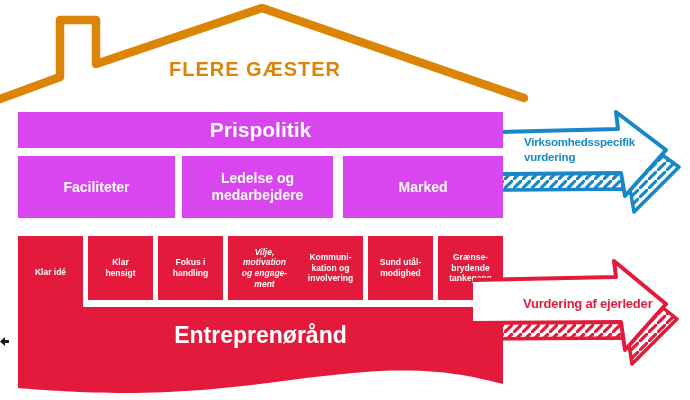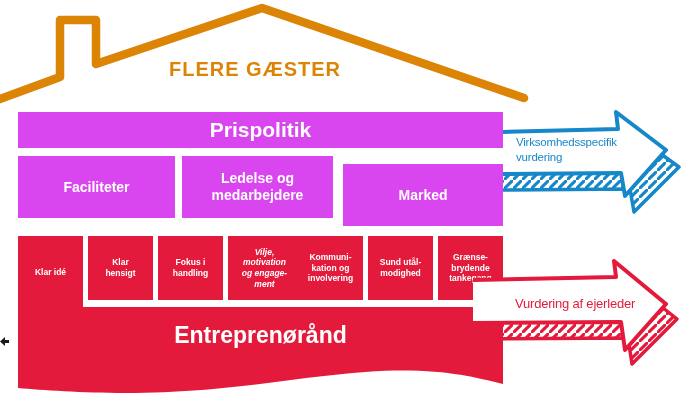--- a/index.html
+++ b/index.html
@@ -22,36 +22,36 @@
     left:60px;top:58px;width:390px;
   }
   .big-blue-label{font-size:21px;font-weight:700;}
   .row2-label{font-size:14px;}
   .small-red{font-size:8.5px;line-height:1.25;}
   .base-label{
     position:absolute;z-index:10;left:18px;top:322px;width:485px;
     text-align:center;color:#fff;font-size:23px;font-weight:700;
   }
   .arrow-label{
-    position:absolute;z-index:10;font-weight:400;white-space:pre-line;
+    position:absolute;z-index:10;font-weight:700;white-space:pre-line;margin-left:8px;
   }
   .arrow-label.blue{color:#1687C8;left:516px;top:135px;font-size:11.5px;line-height:1.3;letter-spacing:-0.2px;}
   .arrow-label.red{color:#E31A3B;left:515px;top:296px;font-size:13px;letter-spacing:-0.2px;}
 </style>
 </head>
 <body>
 
 <div class="stage">
 
   <div class="box blue-box big-blue-label" style="left:18px;top:112px;width:485px;height:36px;">Prispolitik</div>
 
   <div class="box blue-box row2-label" style="left:18px;top:156px;width:157px;height:62px;">Faciliteter</div>
   <div class="box blue-box row2-label" style="left:182px;top:156px;width:151px;height:62px;">Ledelse og
 medarbejdere</div>
-  <div class="box blue-box row2-label" style="left:343px;top:164px;width:160px;height:62px;">Marked</div>
+  <div class="box blue-box row2-label" style="left:343px;top:156px;width:160px;height:62px;">Marked</div>
 
   <div class="box red-box small-red" style="left:18px;top:236px;width:65px;height:72px;">Klar idé</div>
   <div class="box red-box small-red" style="left:88px;top:236px;width:65px;height:64px;">Klar
 hensigt</div>
   <div class="box red-box small-red" style="left:158px;top:236px;width:65px;height:64px;">Fokus i
 handling</div>
   <div class="box red-box small-red" style="left:228px;top:236px;width:73px;height:64px;font-style:italic;">Vilje,
 motivation
 og engage-
 ment</div>

